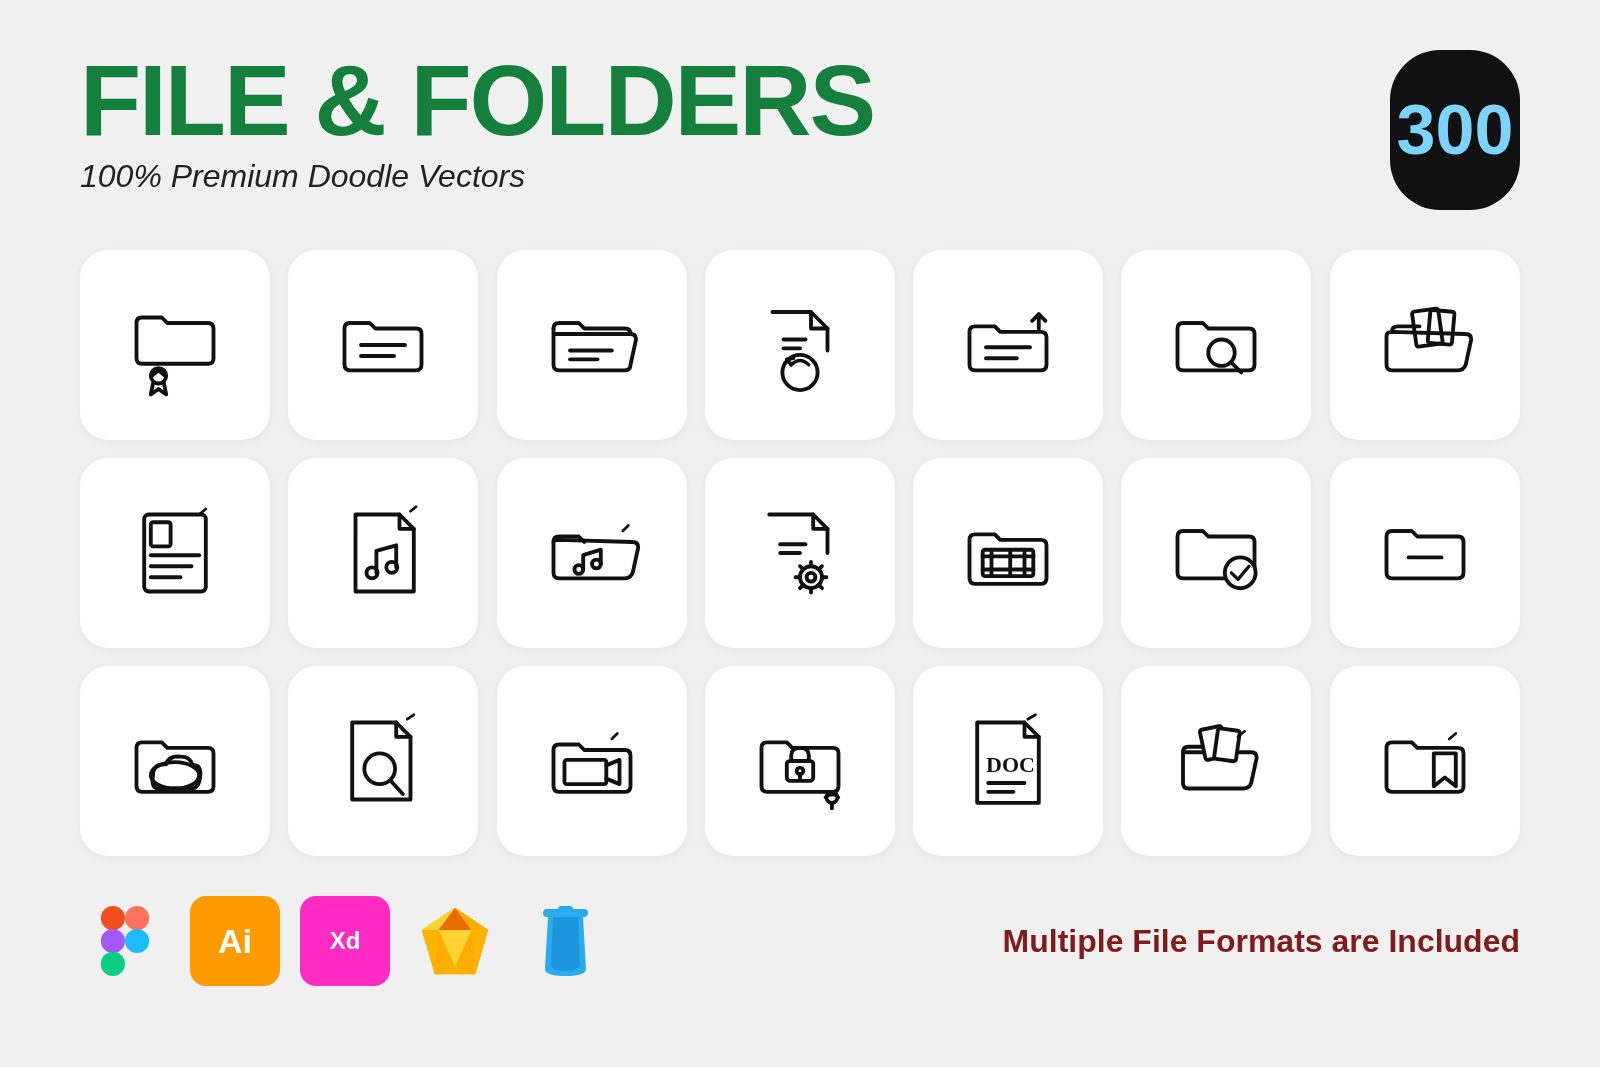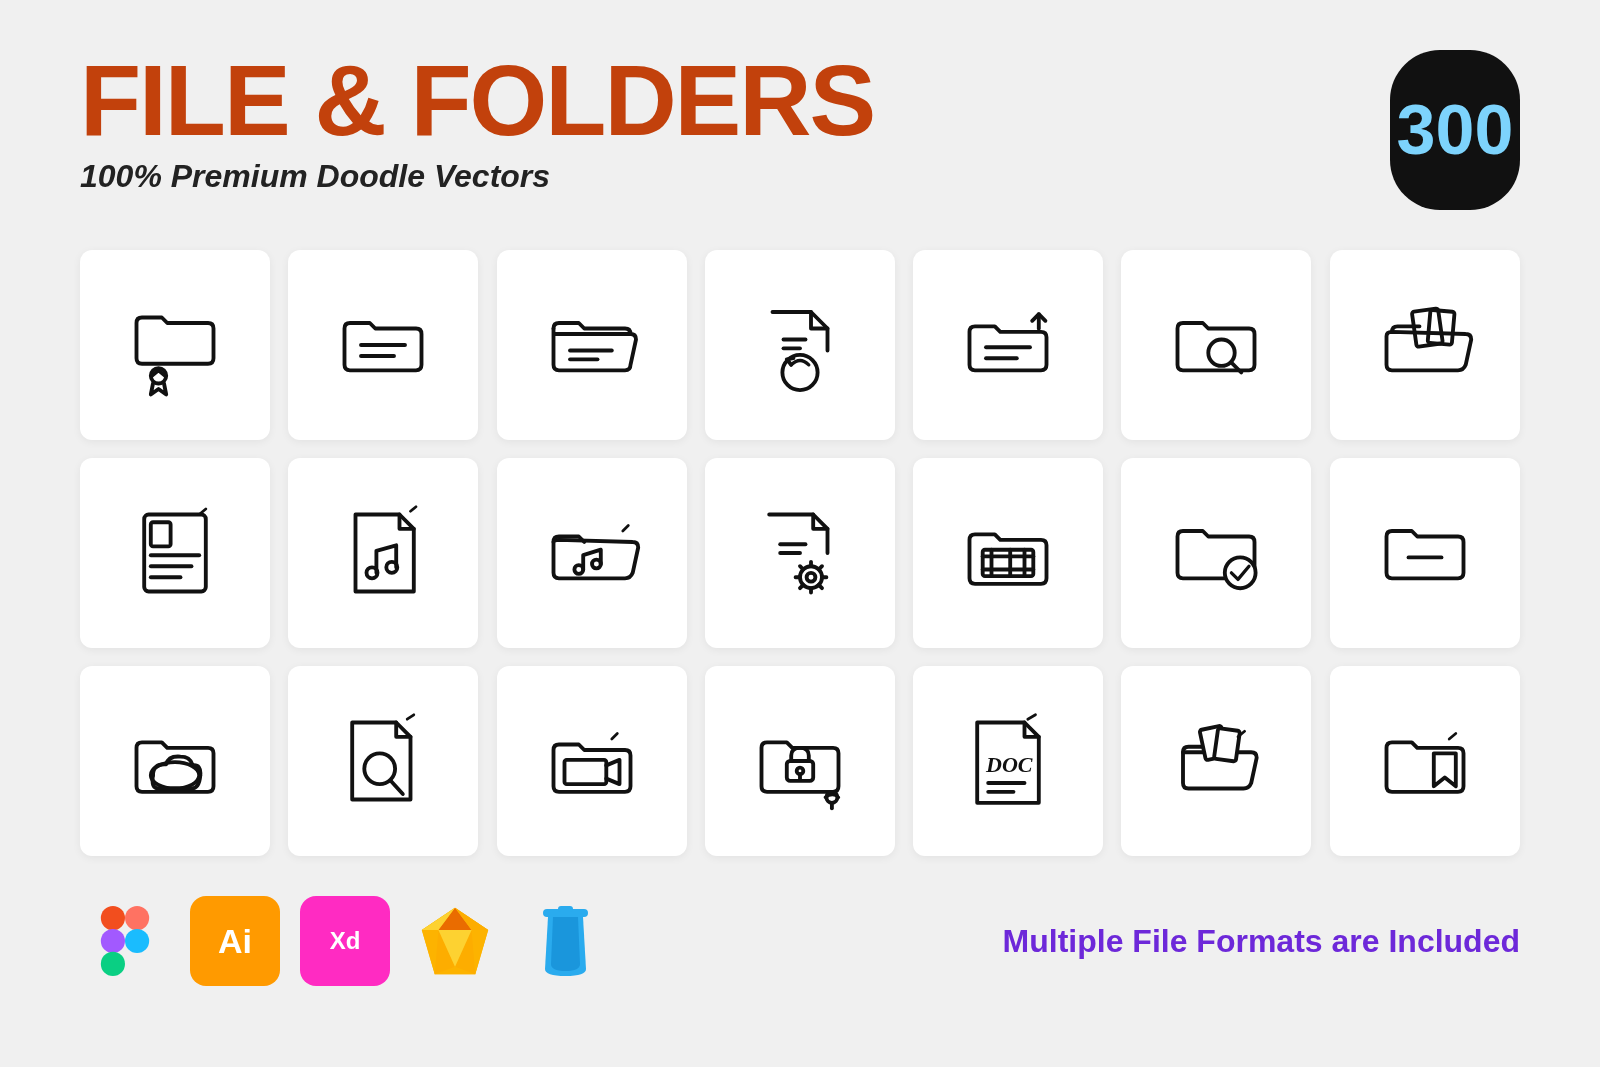--- a/index.html
+++ b/index.html
@@ -27,29 +27,29 @@
       align-items: flex-start;
       justify-content: space-between;
       margin-bottom: 40px;
     }
 
     .title-block {}
 
     .main-title {
       font-size: 100px;
       font-weight: 900;
-      color: #c2410c;
+      color: #15803d;
       line-height: 1;
       letter-spacing: -2px;
       font-family: 'Arial Black', 'Impact', sans-serif;
     }
 
     .subtitle {
       font-size: 32px;
-      font-weight: 700;
+      font-weight: 400;
       color: #222;
       margin-top: 8px;
       font-family: 'Arial', sans-serif;
       font-style: italic;
     }
 
     .badge {
       background: #111;
       color: #7dd3fc;
       border-radius: 20px 20px 20px 20px;
@@ -68,28 +68,27 @@
     
     .icons-grid {
       display: grid;
       grid-template-columns: repeat(7, 1fr);
       gap: 18px;
       margin-bottom: 40px;
     }
 
     .icon-card {
       background: #fff;
-      border-radius: 12px;
+      border-radius: 28px;
       width: 190px;
       height: 190px;
       display: flex;
       align-items: center;
       justify-content: center;
       box-shadow: 0 2px 8px rgba(0,0,0,0.06);
-      font-style: italic;
     }
 
     .icon-card svg {
       width: 110px;
       height: 110px;
     }
 
     
     .footer {
       display: flex;
@@ -133,21 +132,21 @@
       background: transparent;
     }
 
     .format-badge.bluesky {
       background: transparent;
     }
 
     .footer-text {
       font-size: 32px;
       font-weight: 900;
-      color: #6d28d9;
+      color: #7f1d1d;
       font-family: 'Arial Black', sans-serif;
     }
   </style>
 </head>
 <body>
 
 <div class="page">
 
   <div class="header">
     <div class="title-block">

